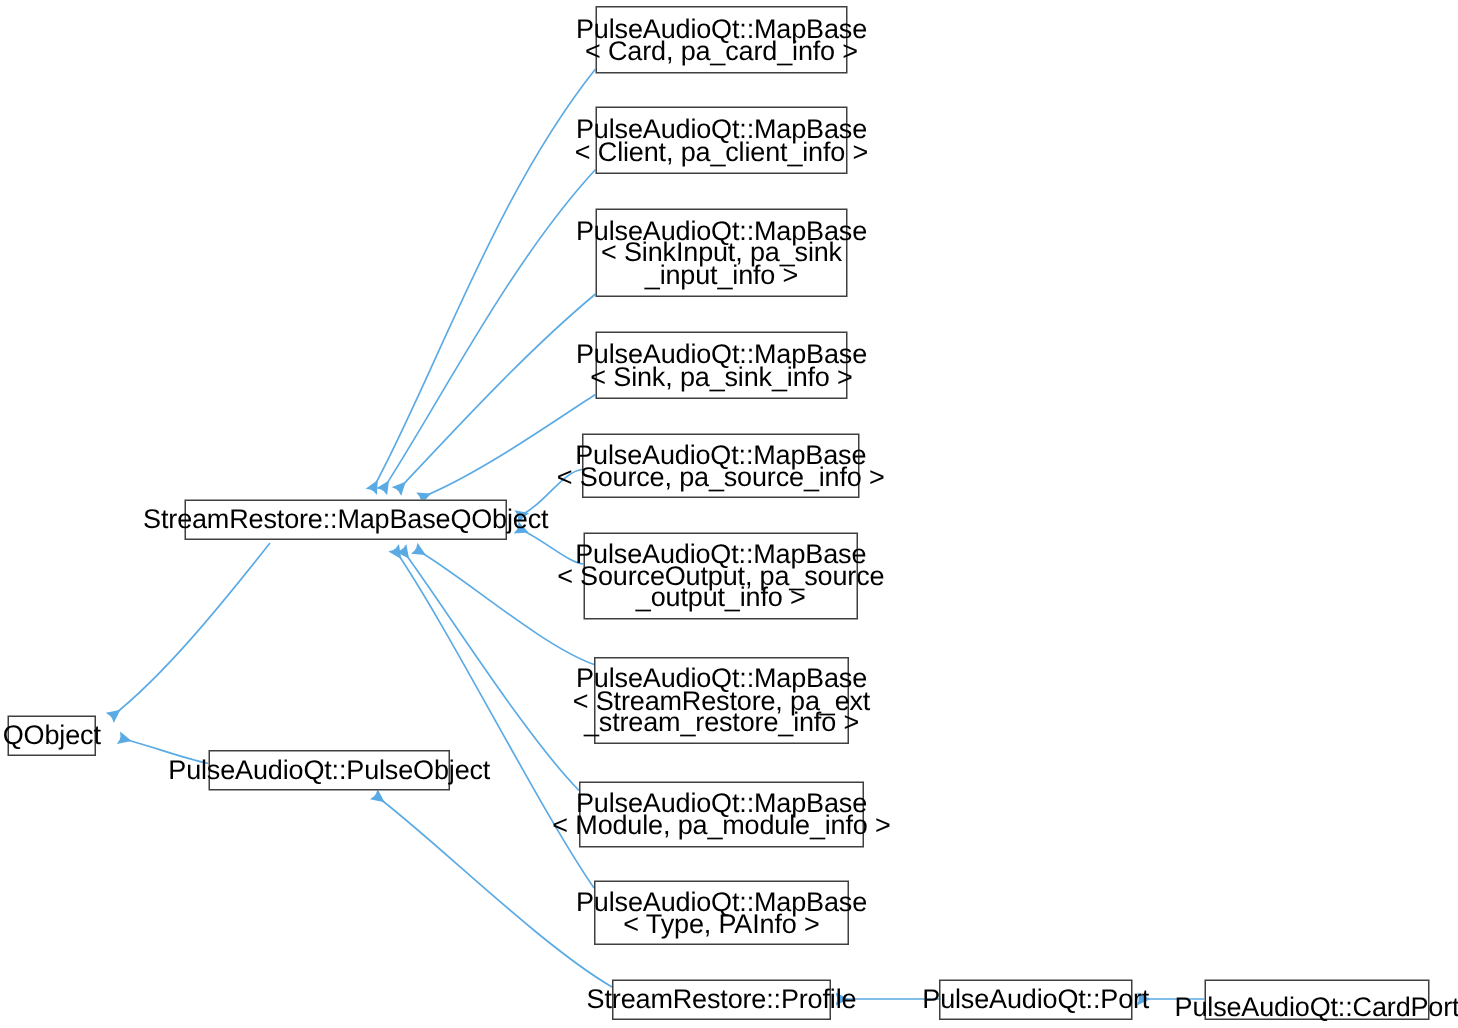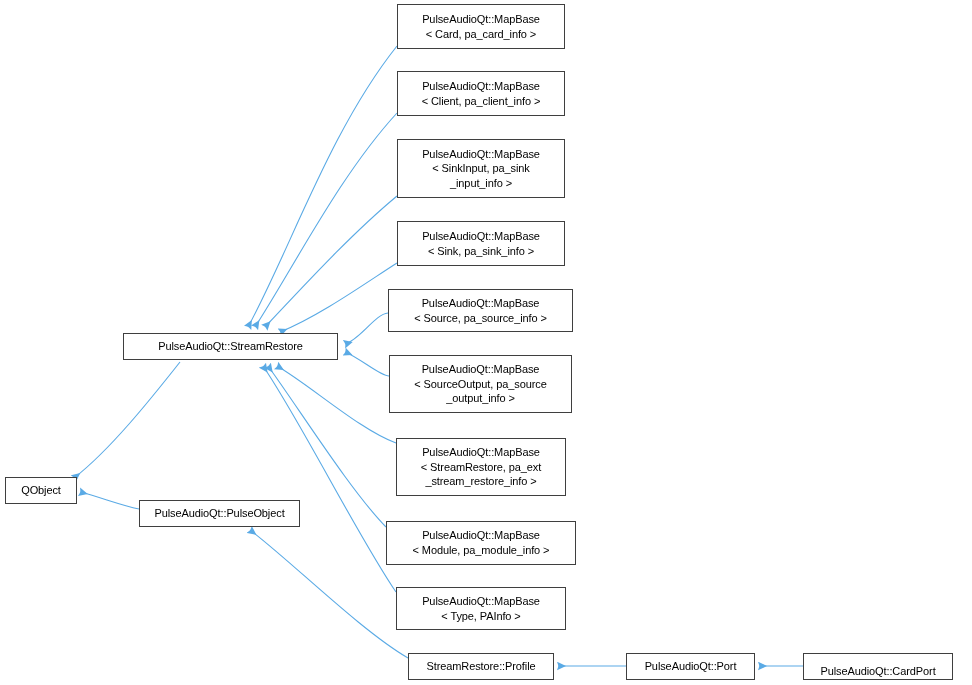--- a/index.html
+++ b/index.html
@@ -22,21 +22,21 @@
     width: 972px;
     height: 685px;
     pointer-events: none;
   }
   .node {
     position: absolute;
     box-sizing: border-box;
     border: 1px solid #3f3f3f;
     background: #ffffff;
     color: #000000;
-    font-size: 11px;
+    font-size: 18px;
     line-height: 14.6px;
     text-align: center;
     display: flex;
     flex-direction: column;
     align-items: center;
     justify-content: center;
     white-space: pre;
     letter-spacing: -0.1px;
   }
   .node .line {
@@ -121,24 +121,24 @@
     <span class="line">PulseAudioQt::MapBase</span>
     <span class="line">&lt; Module, pa_module_info &gt;</span>
   </div>
 
   <div class="node" style="left:396px; top:587px; width:170px; height:43px;">
     <span class="line">PulseAudioQt::MapBase</span>
     <span class="line">&lt; Type, PAInfo &gt;</span>
   </div>
 
   <div class="node" style="left:123px; top:333px; width:215px; height:27px;">
-    <span class="line">PulseAudioQt::StreamRestore</span>
+    <span class="line">StreamRestore::MapBaseQObject</span>
   </div>
 
-  <div class="node" style="left:5px; top:477px; width:72px; height:27px;">
+  <div class="node" style="left:5px; top:477px; width:59px; height:27px;">
     <span class="line">QObject</span>
   </div>
 
   <div class="node" style="left:139px; top:500px; width:161px; height:27px;">
     <span class="line">PulseAudioQt::PulseObject</span>
   </div>
 
   <div class="node" style="left:408px; top:653px; width:146px; height:27px;">
     <span class="line">StreamRestore::Profile</span>
   </div>

